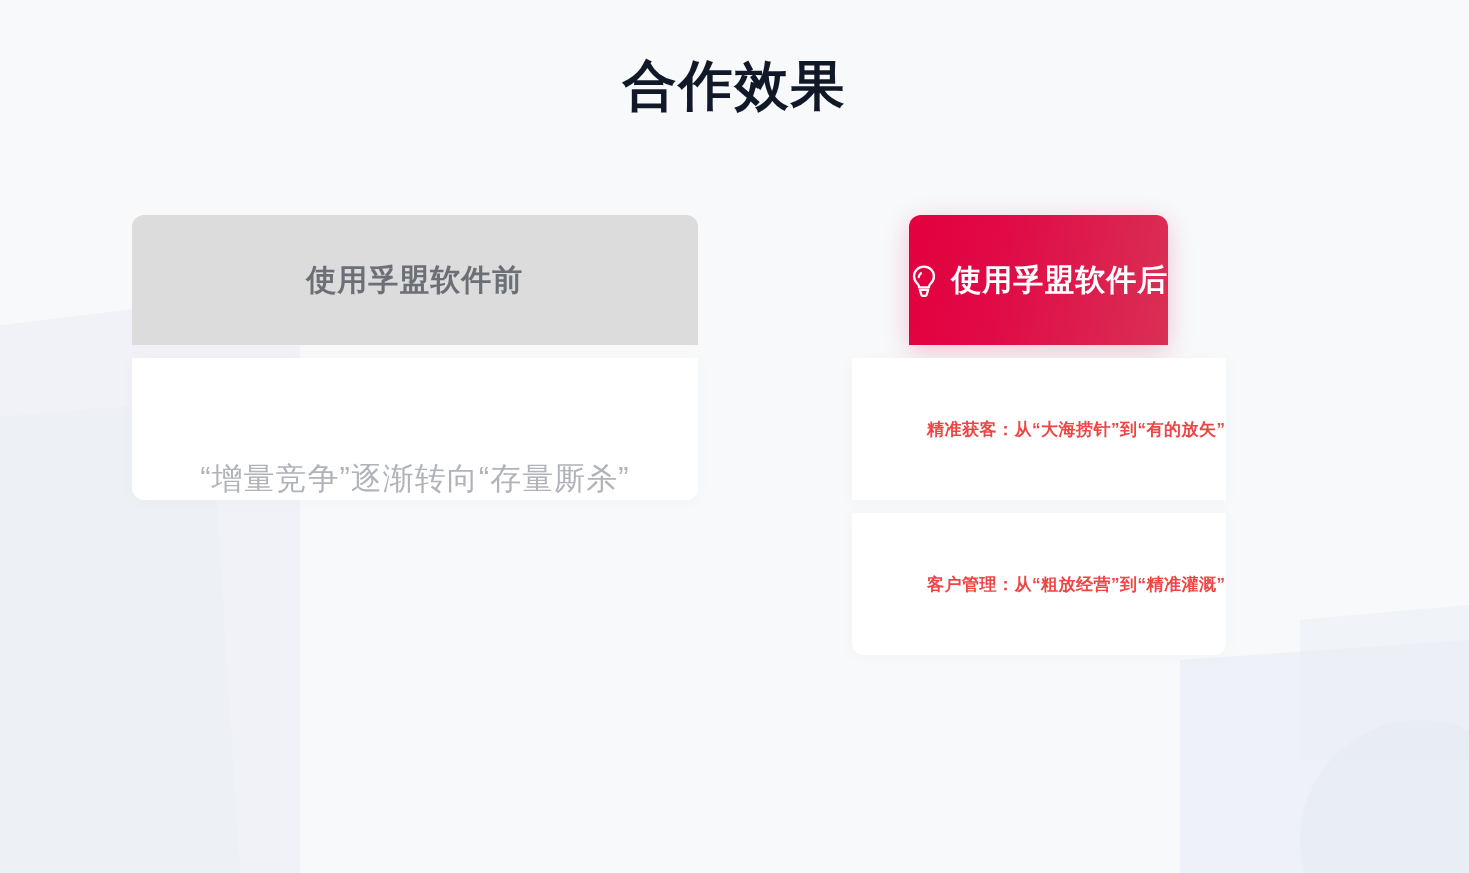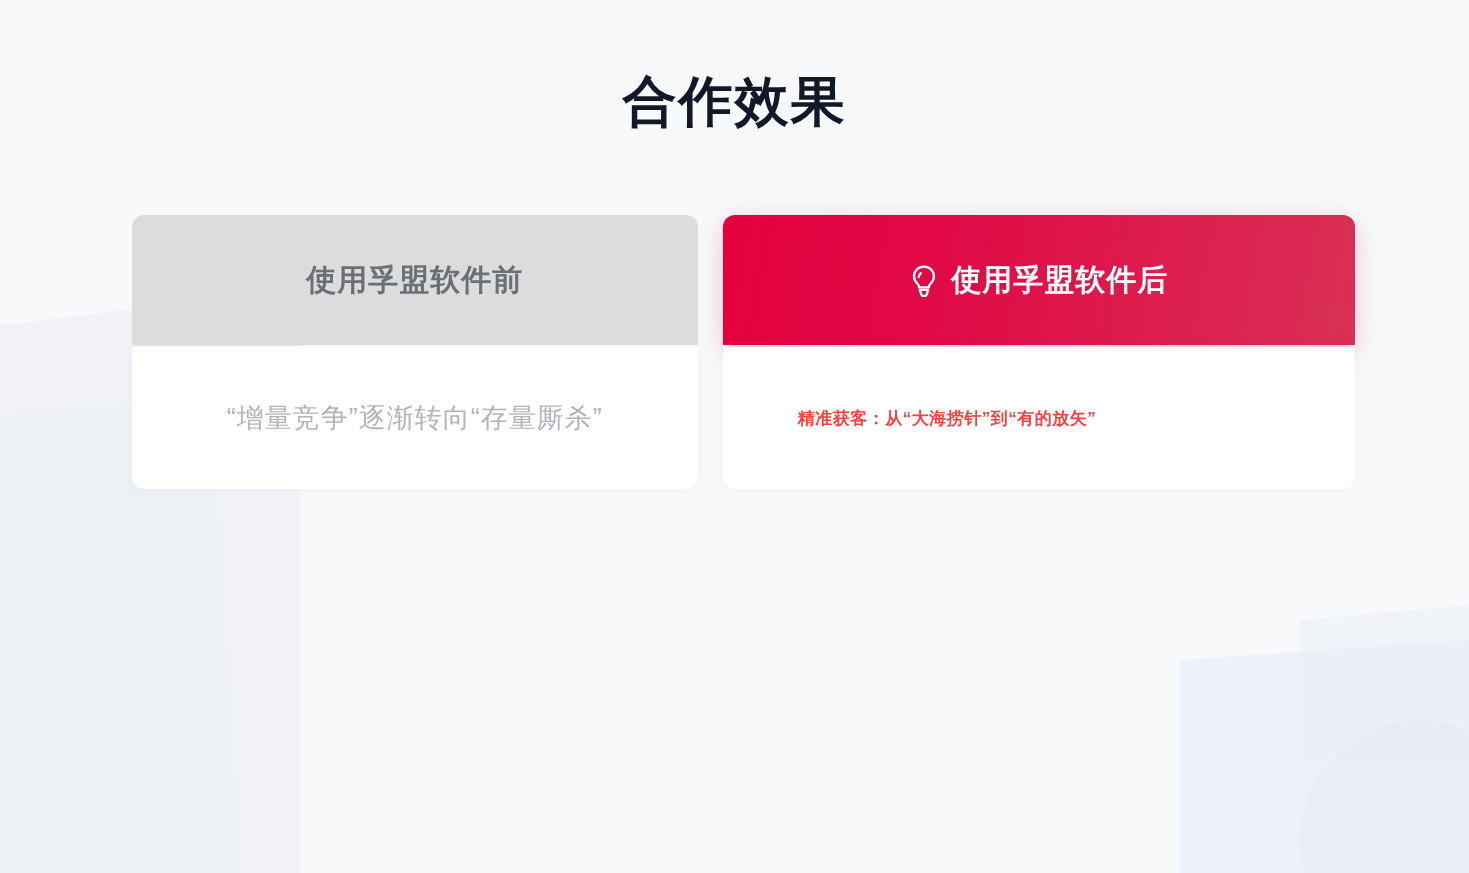--- a/index.html
+++ b/index.html
@@ -21,21 +21,21 @@
     inset: 0;
     width: 1469px;
     height: 873px;
     pointer-events: none;
     z-index: 0;
   }
 
   
   #page-title {
     position: absolute;
-    top: 66px;
+    top: 50px;
     left: 0;
     width: 1469px;
     text-align: center;
     font-size: 54px;
     font-weight: bold;
     letter-spacing: 2px;
     color: #111827;
     z-index: 3;
   }
 
@@ -47,25 +47,25 @@
     width: 1235px;
     height: 590px;
     display: flex;
     gap: 13px;
     z-index: 2;
   }
 
   .column {
     display: flex;
     flex-direction: column;
-    gap: 2px;
+    gap: 13px;
     padding-left: 12px;
   }
   .column.before { width: 577px; }
-  .column.after  { width: 645px; }
+  .column.after  { width: 645px; align-items: center; }
 
   .col-header {
     height: 130px;
     border-radius: 12px 12px 0 0;
     display: flex;
     align-items: center;
     justify-content: center;
     font-size: 30px;
     font-weight: bold;
     letter-spacing: 1px;
@@ -91,22 +91,23 @@
   .cell {
     background: #ffffff;
     height: 142px;
     display: flex;
     align-items: center;
     box-sizing: border-box;
   }
   .cell.before {
     justify-content: center;
     color: #b0b4ba;
-    font-size: 27px;
+    font-size: 31px;
     letter-spacing: 1px;
+    align-items: flex-end;
   }
   .cell.after {
     justify-content: flex-start;
     padding-left: 75px;
     color: #ef4444;
     font-size: 17px;
     font-weight: bold;
     letter-spacing: 0.5px;
   }
   .column .cell:last-child {
@@ -146,15 +147,18 @@
           <path d="M12 2.2 C7.3 2.2 3.8 5.8 3.8 10.1 c0 2.9 1.6 5 3 6.4 0.7 0.7 1.1 1.4 1.1 2.2 v0.6 h8.2 v-0.6 c0-0.8 0.4-1.5 1.1-2.2 1.4-1.4 3-3.5 3-6.4 C20.2 5.8 16.7 2.2 12 2.2 Z"></path>
           <path d="M8.6 21.3 h6.8 l-1.2 3.9 c-0.2 0.6-0.7 1-1.3 1 h-1.8 c-0.6 0-1.1-0.4-1.3-1 Z"></path>
           <path d="M9.5 7.6 c-1 0.7-1.7 1.9-1.8 3.1"></path>
         </svg>
       </span>
       <span>使用孚盟软件后</span>
     </div>
     <div class="cell after">
       <span>精准获客：从“大海捞针”到“有的放矢”</span>
     </div>
+    <div class="cell after">
+      <span>客户管理：从“粗放经营”到“精准灌溉”</span>
+    </div>
   </div>
 
 </div>
 
 </body></html>

